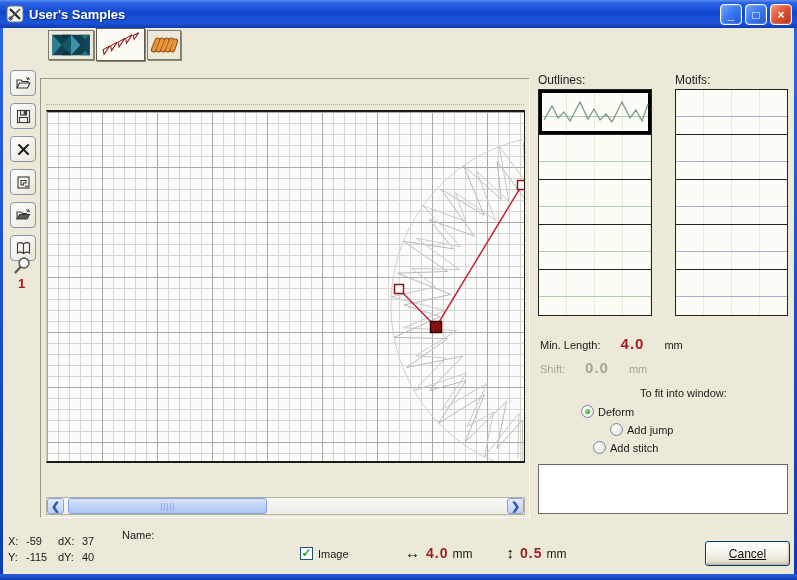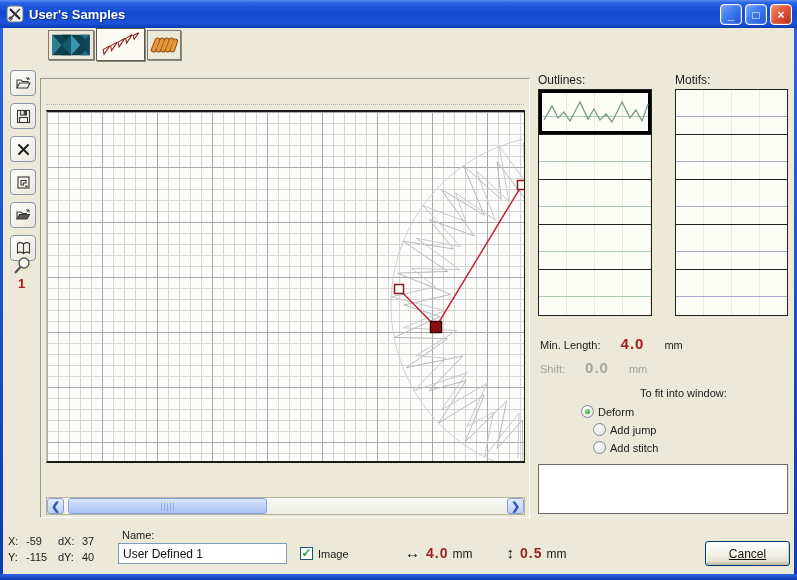--- a/index.html
+++ b/index.html
@@ -287,21 +287,21 @@
     <span>mm</span>
   </div>
 
   <div class="fit-label" style="left:592px; top:387px;margin-left:48px;">To fit into window:</div>
   <div class="radio-row" style="left:581px; top:405px;">
     <span class="radio checked">
         <span class="dot"></span>
       </span>
     <span>Deform</span>
   </div>
-  <div class="radio-row" style="left:593px; top:423px;justify-content:center;">
+  <div class="radio-row" style="left:610px; top:423px;justify-content:center;">
     <span class="radio"></span>
     <span>Add jump</span>
   </div>
   <div class="radio-row" style="left:593px; top:441px;">
     <span class="radio"></span>
     <span>Add stitch</span>
   </div>
 
   <div class="note-area"></div>
   <div class="xp-button" style="left:705px; top:541px;text-decoration:underline;">Cancel</div>
@@ -315,21 +315,20 @@
     </div>
     <div class="row">
       <span class="lbl">Y:</span>
       <span class="val">-115</span>
       <span class="lbl2">dY:</span>
       <span class="val">40</span>
     </div>
   </div>
 
   <div class="name-label">Name:</div>
-  <input class="name-input" type="text" value="User Defined 1" style="">
 
   <div class="checkbox-row">
     <span class="checkbox checked">
         <span class="mark">✓</span>
       </span>
     <span>Image</span>
   </div>
 
   <div class="dims">
     <span class="arrow">↔</span>

